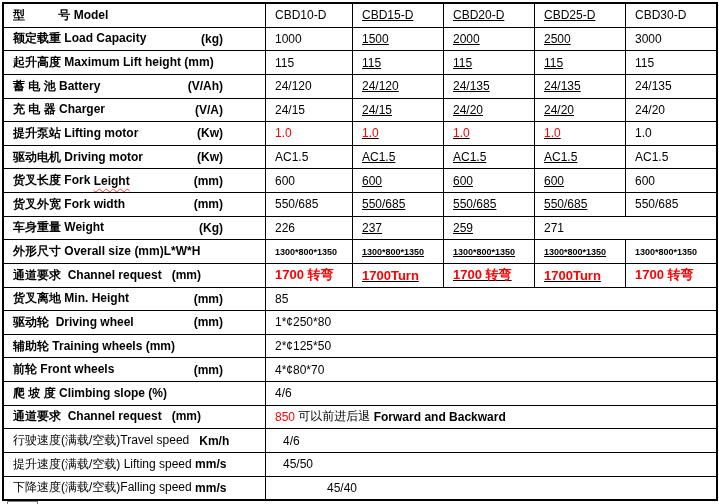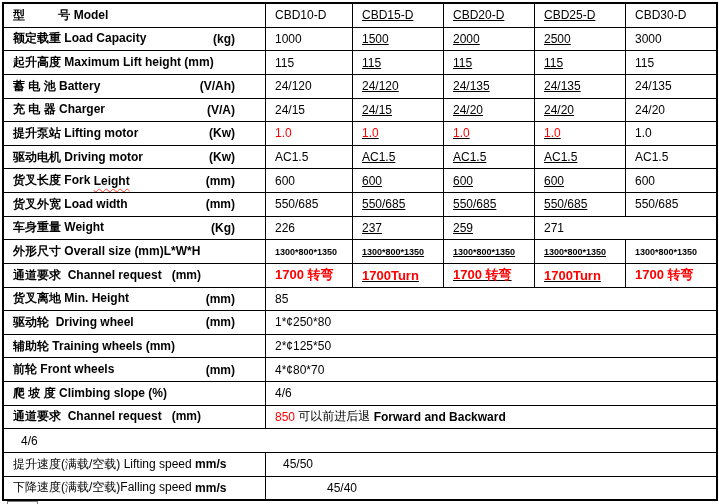--- a/index.html
+++ b/index.html
@@ -41,21 +41,21 @@
   .red { color: #ff0000; }
   .sm { font-size: 9px; font-weight: 700; letter-spacing: 0; text-align: right; }
   .bigred { font-size: 13px; text-align: center; }
   .wavy {
     text-decoration: underline;
     text-decoration-style: wavy;
     text-decoration-color: #ff3b30;
     text-decoration-thickness: 1px;
     text-underline-offset: 3px;
   }
-  .unit { margin-left: auto; margin-right: 30px; font-weight: 700; }
+  .unit { margin-left: auto; margin-right: 42px; font-weight: 700; }
   .stub {
     position: absolute; left: 7px; top: 501px;
     width: 31px; height: 12px;
     box-sizing: border-box;
     border: 1px solid #7a7a7a;
     background: #fff;
   }
 </style>
 </head>
 <body>
@@ -119,21 +119,21 @@
     </div>
     <div class="row">
       <div class="cell label-cell"><span class="b">货叉长度 Fork </span><span class="b wavy">Leight</span><span class="unit">(mm)</span></div>
       <div class="cell vcell w0"><span>600</span></div>
       <div class="cell vcell w1"><span>600</span></div>
       <div class="cell vcell w2"><span>600</span></div>
       <div class="cell vcell w3"><span>600</span></div>
       <div class="cell vcell last"><span>600</span></div>
     </div>
     <div class="row">
-      <div class="cell label-cell"><span class="b">货叉外宽 Load width</span><span class="unit">(mm)</span></div>
+      <div class="cell label-cell"><span class="b">货叉外宽 Fork width</span><span class="unit">(mm)</span></div>
       <div class="cell vcell w0"><span>550/685</span></div>
       <div class="cell vcell w1"><span>550/685</span></div>
       <div class="cell vcell w2"><span>550/685</span></div>
       <div class="cell vcell w3"><span>550/685</span></div>
       <div class="cell vcell last"><span>550/685</span></div>
     </div>
     <div class="row">
       <div class="cell label-cell"><span class="b">车身重量 Weight</span><span class="unit">(Kg)</span></div>
       <div class="cell vcell w0"><span>226</span></div>
       <div class="cell vcell w1"><span>237</span></div>
@@ -174,20 +174,21 @@
     </div>
     <div class="row">
       <div class="cell label-cell"><span class="b">爬 坡 度 Climbing slope (%)</span></div>
       <div class="cell span-cell"><span>4/6</span></div>
     </div>
     <div class="row">
       <div class="cell label-cell"><span class="b">通道要求  Channel request   (mm)</span></div>
       <div class="cell span-cell"><span class="red">850 </span><span>可以前进后退 </span><span class="b">Forward and Backward</span></div>
     </div>
     <div class="row">
+      <div class="cell label-cell"><span>行驶速度(满载/空载)Travel speed   </span><span class="b">Km/h</span></div>
       <div class="cell span-cell indent"><span>4/6</span></div>
     </div>
     <div class="row">
       <div class="cell label-cell"><span>提升速度(满载/空载) Lifting speed </span><span class="b">mm/s</span></div>
       <div class="cell span-cell indent"><span>45/50</span></div>
     </div>
     <div class="row">
       <div class="cell label-cell"><span>下降速度(满载/空载)Falling speed </span><span class="b">mm/s</span></div>
       <div class="cell span-cell indent"><span>45/40</span></div>
     </div>

